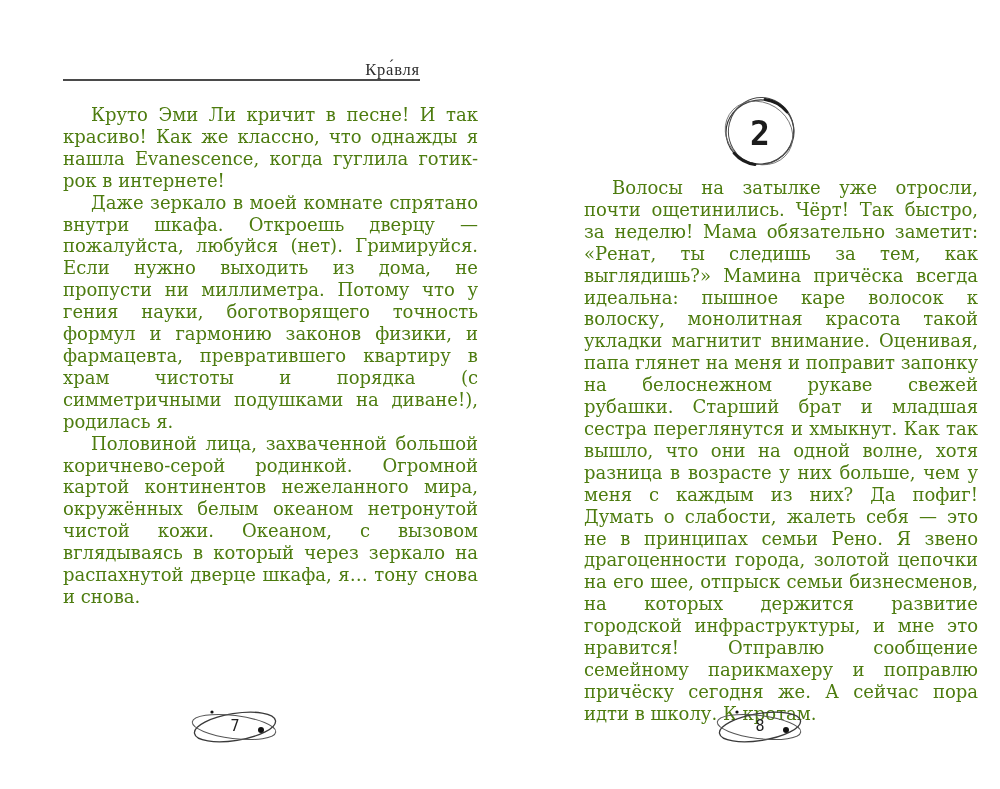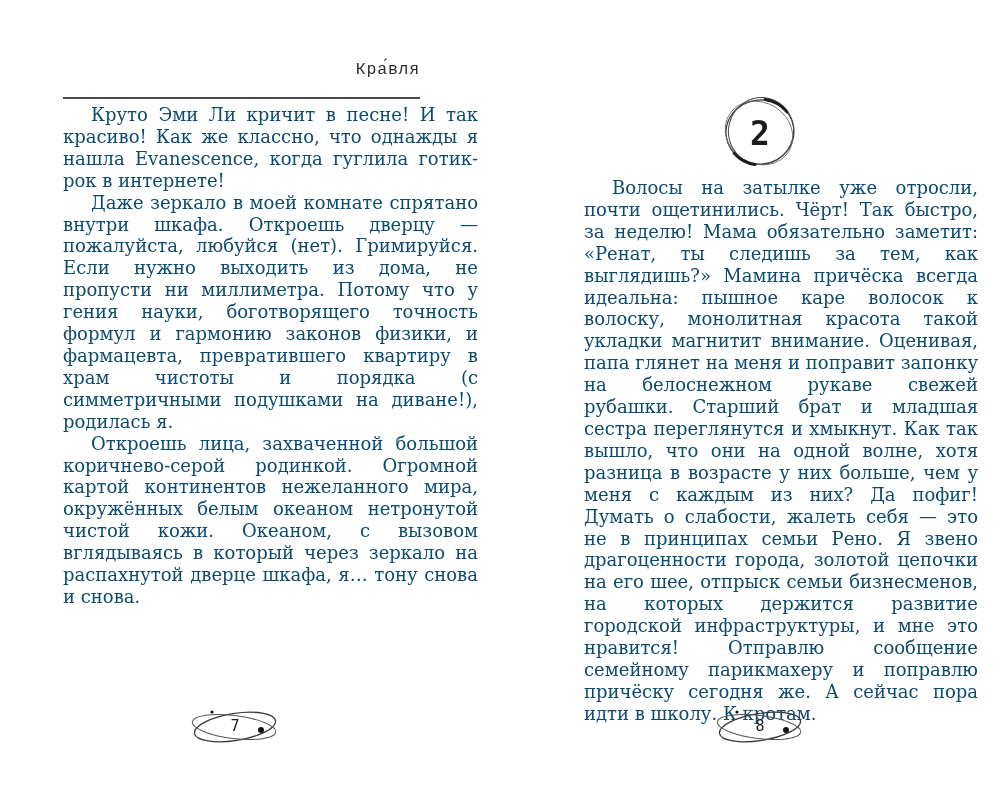--- a/index.html
+++ b/index.html
@@ -9,39 +9,39 @@
     position: relative;
     overflow: hidden;
     font-family: "DejaVu Serif", serif;
   }
   .page { position: absolute; top: 0; height: 789px; }
   .page-left  { left: 63px;  width: 415px; }
   .page-right { left: 584px; width: 394px; }
 
   .running-head {
     position: absolute; top: 60px;
-    font-family: Liberation Mono, monospace;
+    font-family: Liberation Serif, serif;
     font-size: 16.5px; letter-spacing: 0.8px;
     color: #2e2e2e;
     border-bottom: 2px solid #4a4a4a;
-    padding-bottom: 18px;
+    padding-bottom: 0;
     line-height: 19px;
     white-space: nowrap;
   }
   .running-head.rh-left  { left: 0; width: 357px; text-align: right; }
   .running-head.rh-right { left: 1px; width: 352px; text-align: left; }
 
   .body-text { position: absolute; left: 0; right: 0; }
   .body-text-left  { top: 104px; }
   .body-text-right { top: 177px; }
   .body-text p {
     margin: 0;
     font-size: 18px;
     line-height: 21.9px;
-    color: #0c4a6e;
+    color: #4d7c0f;
     text-align: justify;
     text-indent: 28px;
   }
 
   .chapter-badge {
     position: absolute; top: 93px; left: 137px;
     width: 78px; height: 78px;
   }
   .chapter-badge svg { position: absolute; top: 0; left: 0; }
   .chapter-number {
@@ -71,21 +71,21 @@
 <body>
 
 <div>
 
   <div class="page page-left">
     <div class="running-head rh-left">Кра́вля</div>
 
     <div class="body-text body-text-left">
       <p>Круто Эми Ли кричит в песне! И так красиво! Как же классно, что однажды я нашла Evanescence, когда гуглила готик-рок в интернете!</p>
       <p>Даже зеркало в моей комнате спрятано внутри шкафа. Откроешь дверцу — пожалуйста, любуйся (нет). Гримируйся. Если нужно выходить из дома, не пропусти ни миллиметра. Потому что у гения науки, боготворящего точность формул и гармонию законов физики, и фармацевта, превратившего квартиру в храм чистоты и порядка (с симметричными подушками на диване!), родилась я.</p>
-      <p>Откроешь лица, захваченной большой коричнево-серой родинкой. Огромной картой континентов нежеланного мира, окружённых белым океаном нетронутой чистой кожи. Океаном, с вызовом вглядываясь в который через зеркало на распахнутой дверце шкафа, я… тону снова и снова.</p>
+      <p>Половиной лица, захваченной большой коричнево-серой родинкой. Огромной картой континентов нежеланного мира, окружённых белым океаном нетронутой чистой кожи. Океаном, с вызовом вглядываясь в который через зеркало на распахнутой дверце шкафа, я… тону снова и снова.</p>
     </div>
 
     <div class="page-num-doodle pn-left">
       <span>
         <svg width="100" height="48" viewBox="0 0 100 48" fill="none" xmlns="http://www.w3.org/2000/svg">
           <ellipse cx="50" cy="24" rx="41" ry="13.5" stroke="#3a3a3a" stroke-width="1.3" transform="rotate(-9 50 24)"></ellipse>
           <ellipse cx="49" cy="24" rx="42" ry="11.5" stroke="#555555" stroke-width="1" transform="rotate(7 49 24)"></ellipse>
           <circle cx="27" cy="9" r="1.6" fill="#111111"></circle>
           <circle cx="76" cy="27" r="3" fill="#111111"></circle>
         </svg>

